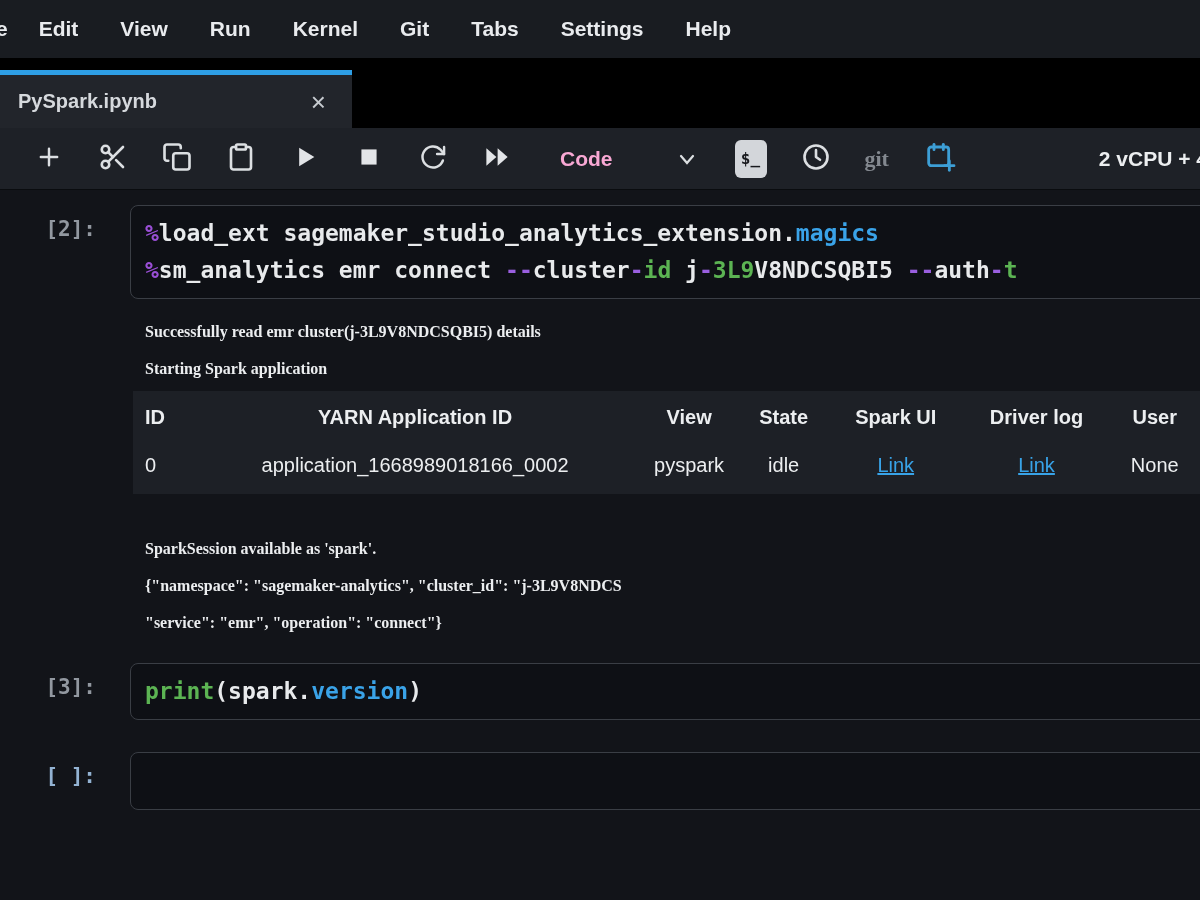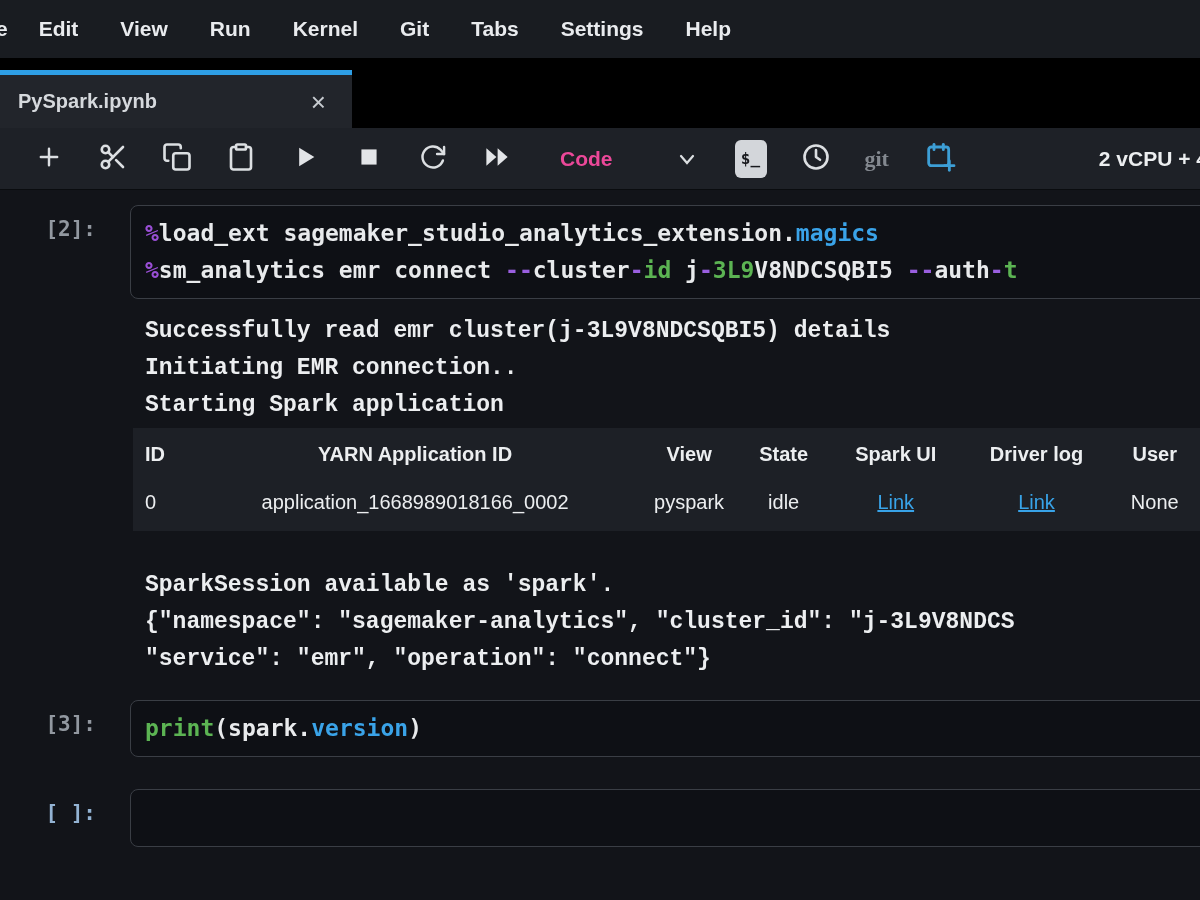--- a/index.html
+++ b/index.html
@@ -24,21 +24,21 @@
   .tab-close { font-size:26px; font-weight:400; color:#c7cbd0; padding:0 8px; line-height:1; }
 
   
   .toolbar { height:62px; flex:none; background:#1e2127; display:flex; align-items:center;
              padding-left:34px; border-bottom:1px solid #0a0c0f; color:#dfe2e5; }
   .tbtn { width:30px; height:32px; flex:none; display:flex; align-items:center;
           justify-content:center; margin-right:34px; }
   .tbtn svg { stroke:#dcdfe2; stroke-width:2.1; fill:none; stroke-linecap:round; stroke-linejoin:round; }
   .tbtn svg .fill { fill:#e3e5e8; stroke:none; }
   .code-select { display:flex; align-items:center; margin-left:14px; margin-right:0; }
-  .code-select .label { font-size:21px; font-weight:600; color:#ec4899; }
+  .code-select .label { font-size:21px; font-weight:600; color:#f9a8d4; }
   .code-select .chev { margin-left:62px; margin-right:36px; display:flex; align-items:center; }
   .code-select .chev svg { stroke:#dcdfe2; stroke-width:2.2; fill:none; stroke-linecap:round; }
   .terminal-chip { width:32px; height:38px; flex:none; background:#d3d6da; border-radius:6px;
                    color:#17191d; font-family:"DejaVu Sans Mono", monospace; font-weight:700;
                    font-size:16px; display:flex; align-items:center; justify-content:center;
                    margin-right:34px; }
   .git-label { font-size:22px; font-weight:700; color:#83888f; margin-right:36px;
                font-family:"Liberation Serif", serif; }
   .kernel-info { margin-left:auto; margin-right:-8px; font-size:21px; font-weight:700;
                  color:#eceef0; white-space:nowrap; }
@@ -56,21 +56,21 @@
   .code-line { font-family:"DejaVu Sans Mono", monospace; font-size:23px; font-weight:700;
                line-height:37px; white-space:pre; color:#e8eaec; }
   .tok-magic { color:#9a4fd6; }
   .tok-op    { color:#9a5fe0; }
   .tok-green { color:#5cb453; }
   .tok-attr  { color:#3aa3e8; }
   .tok-plain { color:#e8eaec; }
 
   .outputs { margin-left:130px; padding:14px 0 0 15px; overflow:hidden; }
   .outputs.tight { padding-top:12px; }
-  .out-line { font-family:Liberation Mono, monospace; font-size:23px; font-weight:700;
+  .out-line { font-family:Liberation Serif, serif; font-size:16px; font-weight:700;
               line-height:37px; white-space:pre; color:#eceef0; }
 
   .table-wrap { margin-left:133px; margin-top:4px; background:#1d2026; overflow:hidden; }
   .spark-table { border-collapse:collapse; width:100%; min-width:1067px; color:#eceef0;
                  font-size:20px; table-layout:fixed; }
   .spark-table th { font-weight:700; padding:15px 6px 5px; white-space:nowrap; text-align:center; }
   .spark-table td { font-weight:400; padding:20px 6px 17px; white-space:nowrap; text-align:center; }
   .spark-table th:first-child, .spark-table td:first-child { text-align:left; padding-left:12px; }
   .col-id{width:58px;} .col-yarn{width:445px;} .col-kind{width:100px;} .col-state{width:88px;}
   .col-sparkui{width:135px;} .col-driver{width:145px;} .col-user{width:90px;}
@@ -207,21 +207,20 @@
     <div class="cell-row">
       <div class="prompt">[2]:</div>
       <div class="input-box">
         <div class="code-line"><span class="tok-magic">%</span><span class="tok-plain">load_ext sagemaker_studio_analytics_extension.</span><span class="tok-attr">magics</span></div>
         <div class="code-line"><span class="tok-magic">%</span><span class="tok-plain">sm_analytics emr connect </span><span class="tok-op">--</span><span class="tok-plain">cluster</span><span class="tok-op">-</span><span class="tok-green">id</span><span class="tok-plain"> j</span><span class="tok-op">-</span><span class="tok-green">3L9</span><span class="tok-plain">V8NDCSQBI5 </span><span class="tok-op">--</span><span class="tok-plain">auth</span><span class="tok-op">-</span><span class="tok-green">t</span></div>
       </div>
     </div>
 
     <div class="outputs">
       <div class="out-line">Successfully read emr cluster(j-3L9V8NDCSQBI5) details</div>
-      <div class="out-line">Initiating EMR connection..</div>
       <div class="out-line">Starting Spark application</div>
     </div>
 
     <div class="table-wrap">
       <table class="spark-table">
         <colgroup>
           <col class="col-id">
             <col class="col-yarn">
             <col class="col-kind">
             <col class="col-state">

